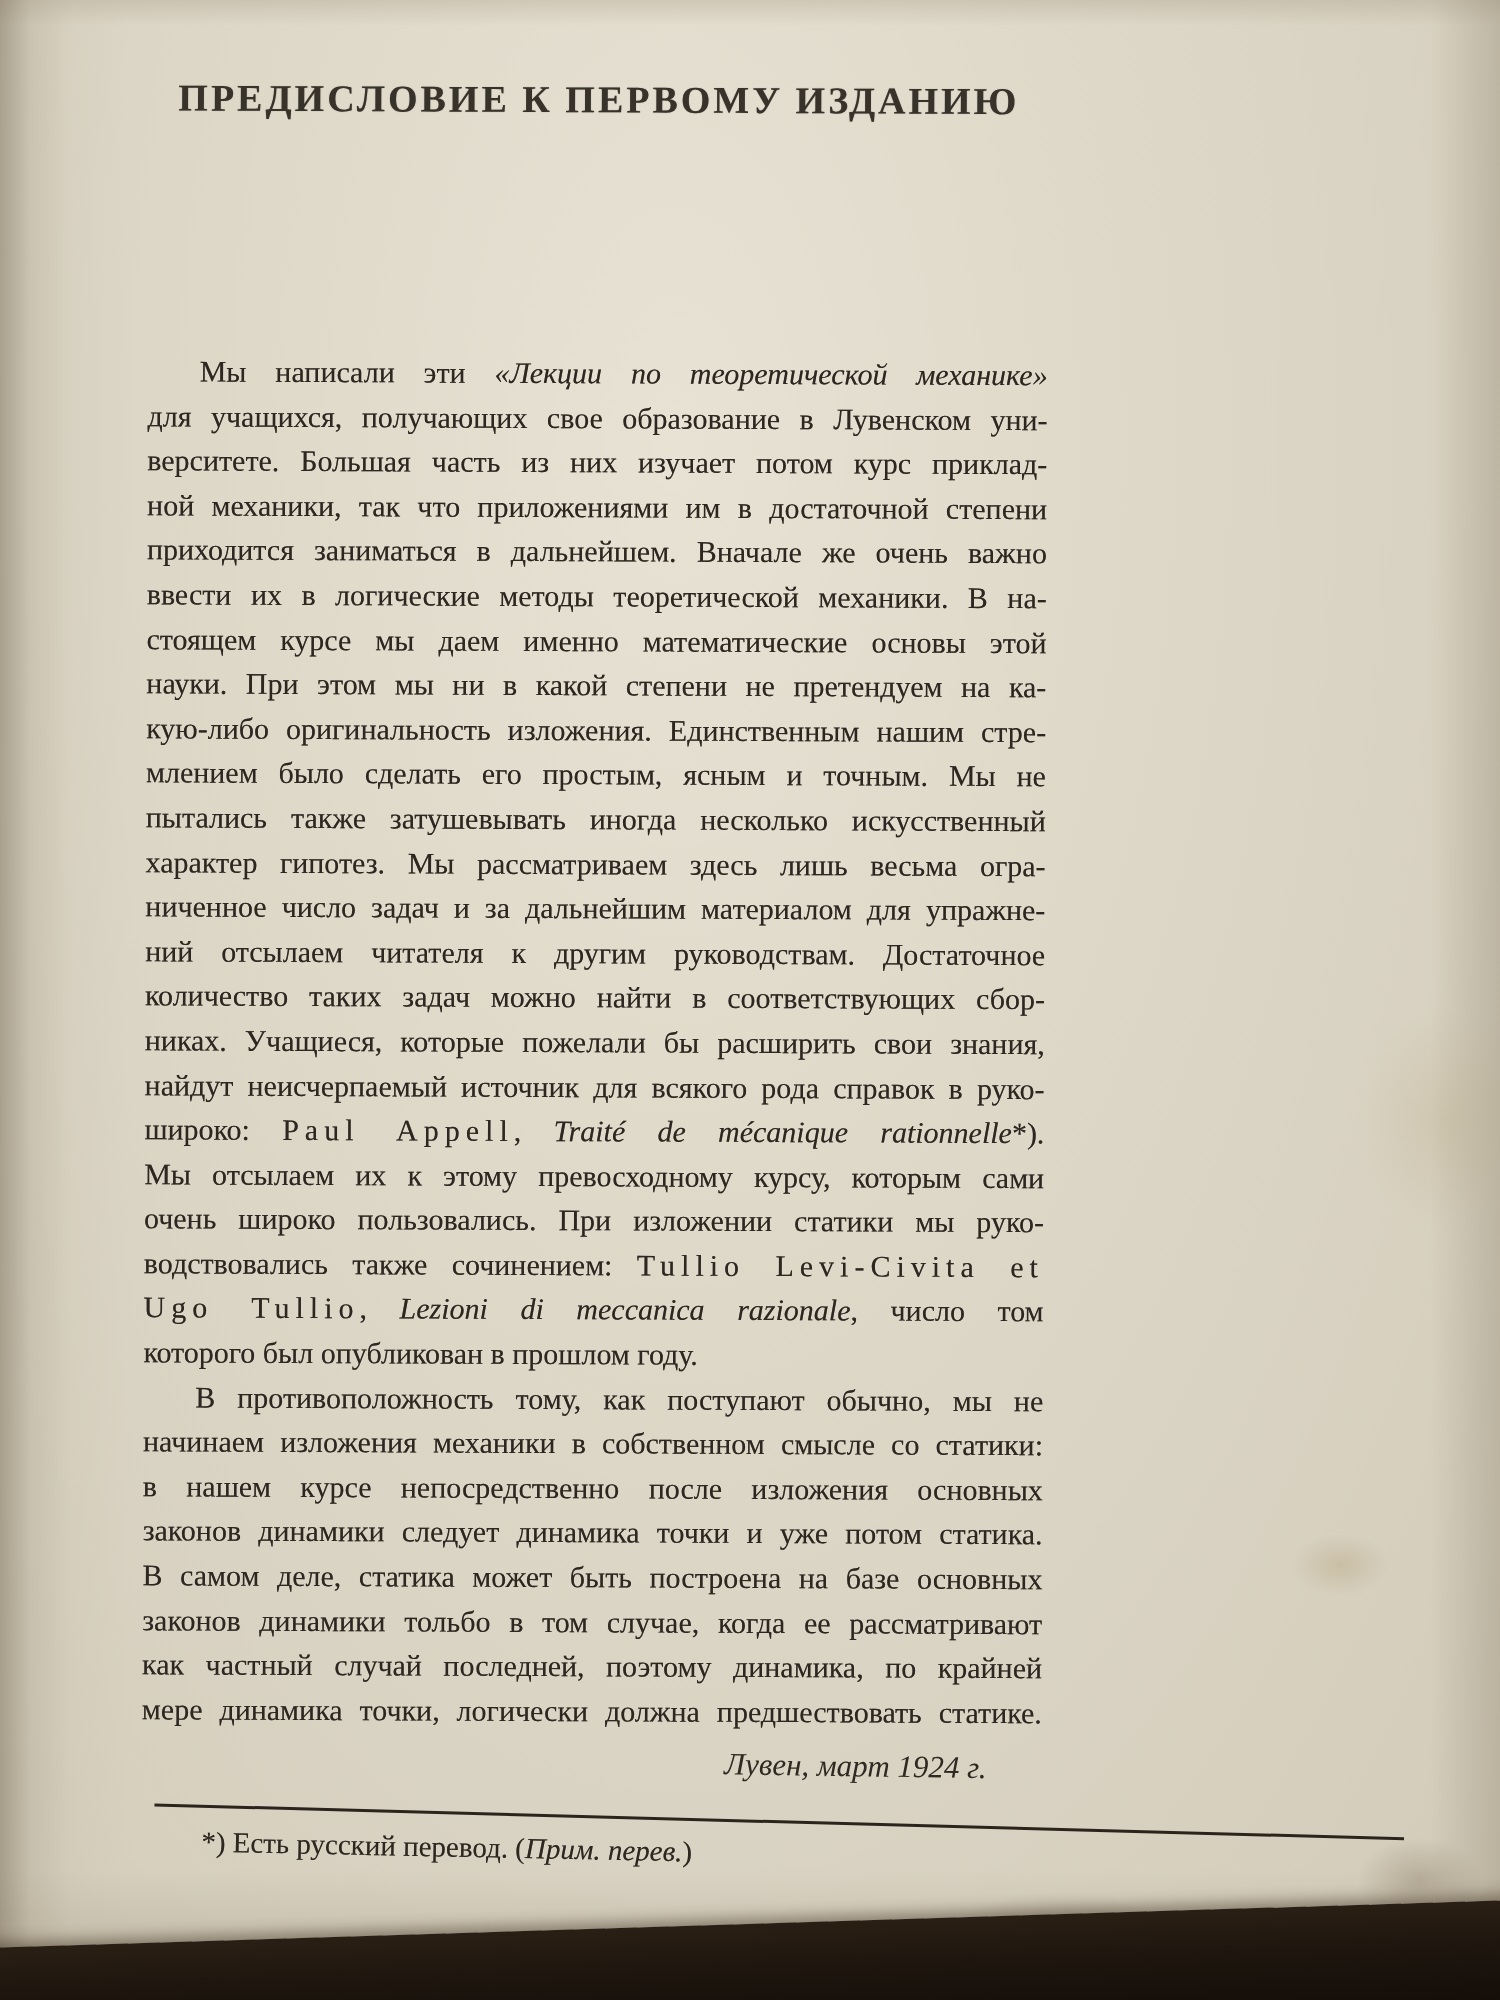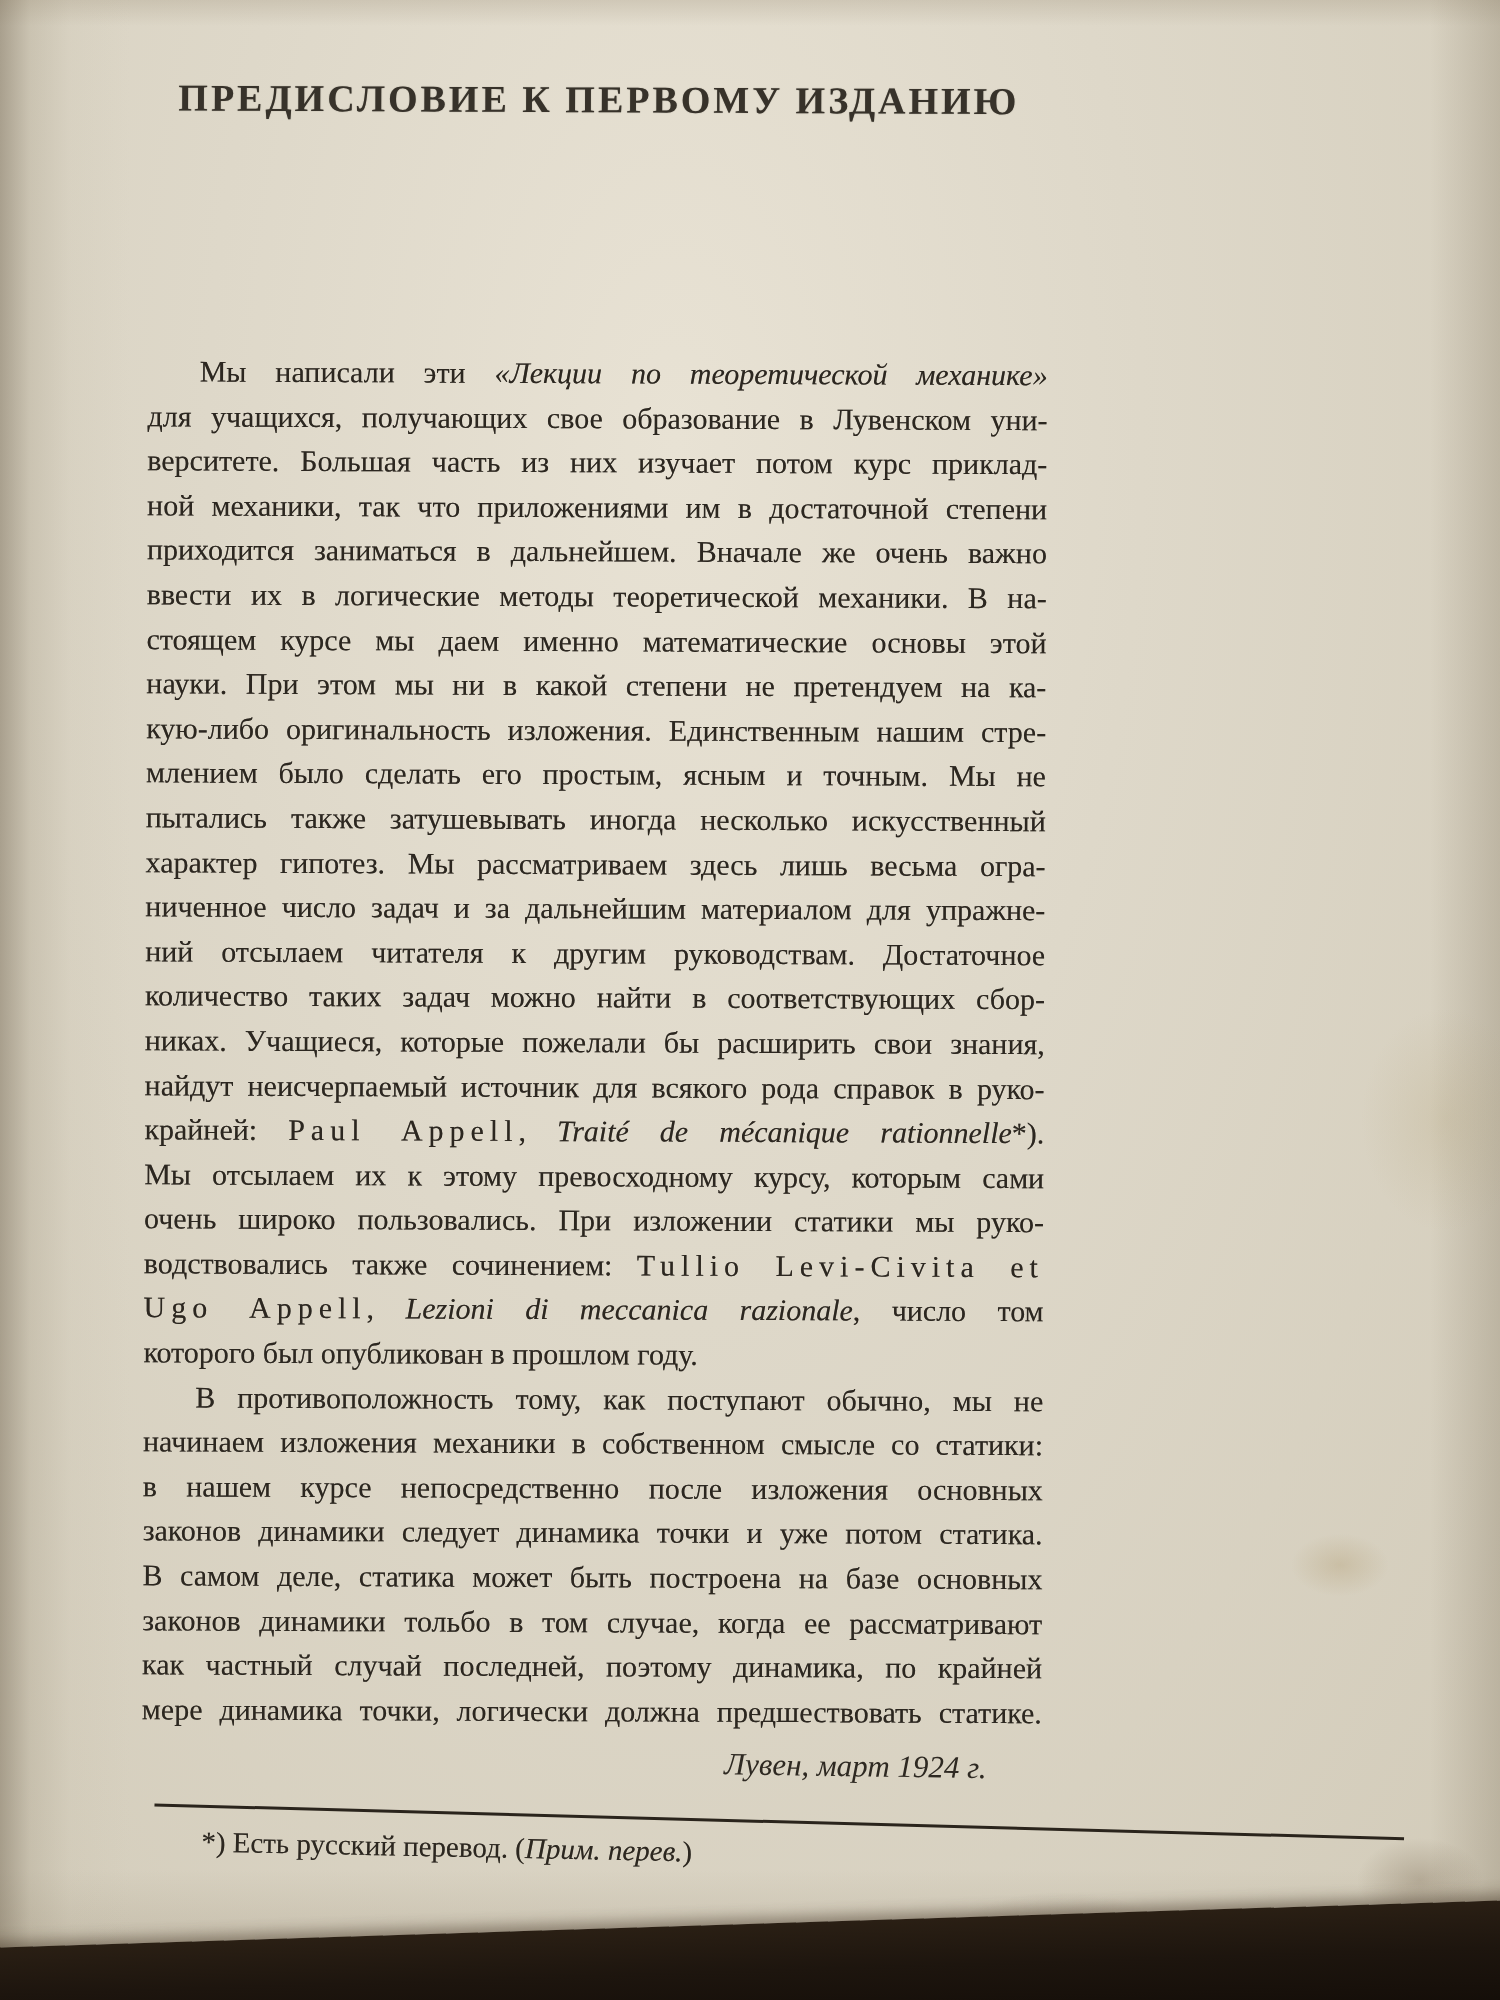--- a/index.html
+++ b/index.html
@@ -79,25 +79,25 @@
           <div class="line"><span>науки. При этом мы ни в какой степени не претендуем на ка-</span></div>
           <div class="line"><span>кую-либо оригинальность изложения. Единственным нашим стре-</span></div>
           <div class="line"><span>млением было сделать его простым, ясным и точным. Мы не</span></div>
           <div class="line"><span>пытались также затушевывать иногда несколько искусственный</span></div>
           <div class="line"><span>характер гипотез. Мы рассматриваем здесь лишь весьма огра-</span></div>
           <div class="line"><span>ниченное число задач и за дальнейшим материалом для упражне-</span></div>
           <div class="line"><span>ний отсылаем читателя к другим руководствам. Достаточное</span></div>
           <div class="line"><span>количество таких задач можно найти в соответствующих сбор-</span></div>
           <div class="line"><span>никах. Учащиеся, которые пожелали бы расширить свои знания,</span></div>
           <div class="line"><span>найдут неисчерпаемый источник для всякого рода справок в руко-</span></div>
-          <div class="line"><span>крайней: </span><span class="spc">Paul Appell</span><span>, </span><span class="it">Traité de mécanique rationnelle</span><span>*).</span></div>
+          <div class="line"><span>широко: </span><span class="spc">Paul Appell</span><span>, </span><span class="it">Traité de mécanique rationnelle</span><span>*).</span></div>
           <div class="line"><span>Мы отсылаем их к этому превосходному курсу, которым сами</span></div>
           <div class="line"><span>очень широко пользовались. При изложении статики мы руко-</span></div>
           <div class="line"><span>водствовались также сочинением: </span><span class="spc">Tullio Levi-Civita et</span></div>
-          <div class="line"><span class="spc">Ugo Appell</span><span>, </span><span class="it">Lezioni di meccanica razionale</span><span>, число том</span></div>
+          <div class="line"><span class="spc">Ugo Tullio</span><span>, </span><span class="it">Lezioni di meccanica razionale</span><span>, число том</span></div>
           <div class="line nojust"><span>которого был опубликован в прошлом году.</span></div>
         </div>
         <div class="para">
           <div class="line first"><span>В противоположность тому, как поступают обычно, мы не</span></div>
           <div class="line"><span>начинаем изложения механики в собственном смысле со статики:</span></div>
           <div class="line"><span>в нашем курсе непосредственно после изложения основных</span></div>
           <div class="line"><span>законов динамики следует динамика точки и уже потом статика.</span></div>
           <div class="line"><span>В самом деле, статика может быть построена на базе основных</span></div>
           <div class="line"><span>законов динамики тольбо в том случае, когда ее рассматривают</span></div>
           <div class="line"><span>как частный случай последней, поэтому динамика, по крайней</span></div>

